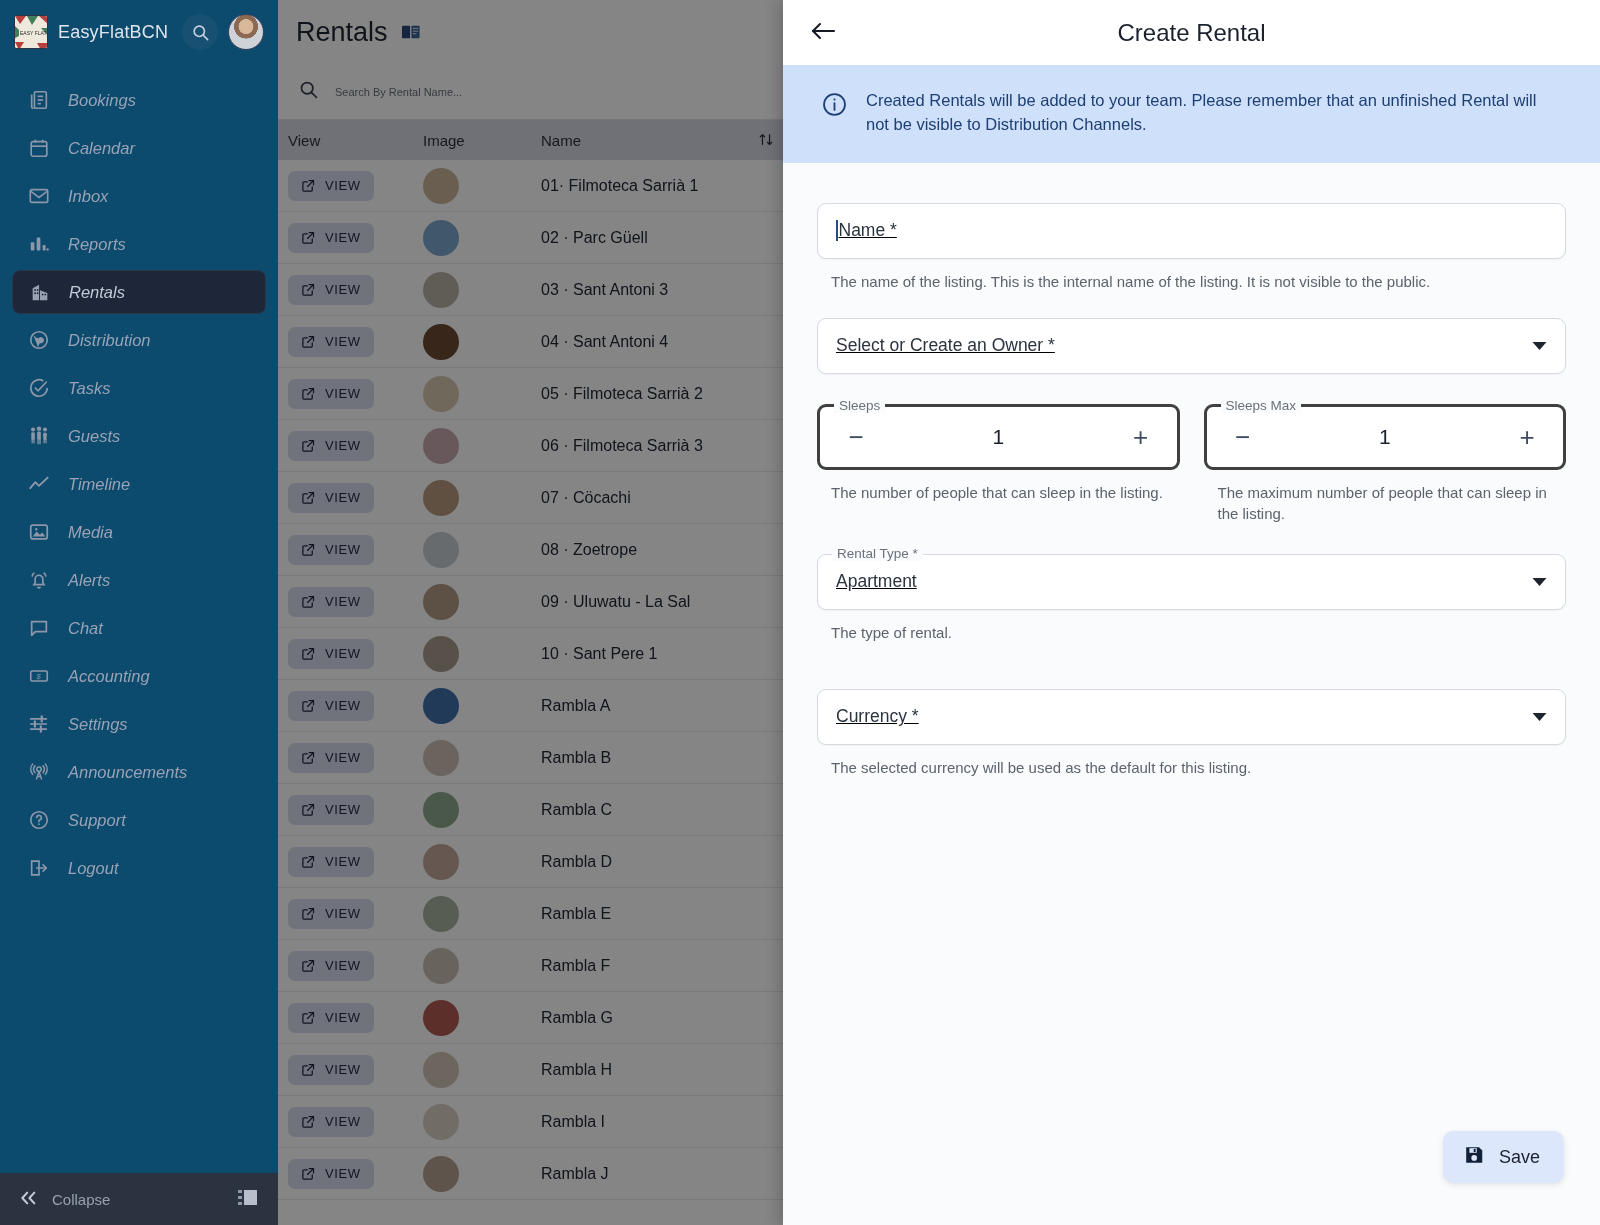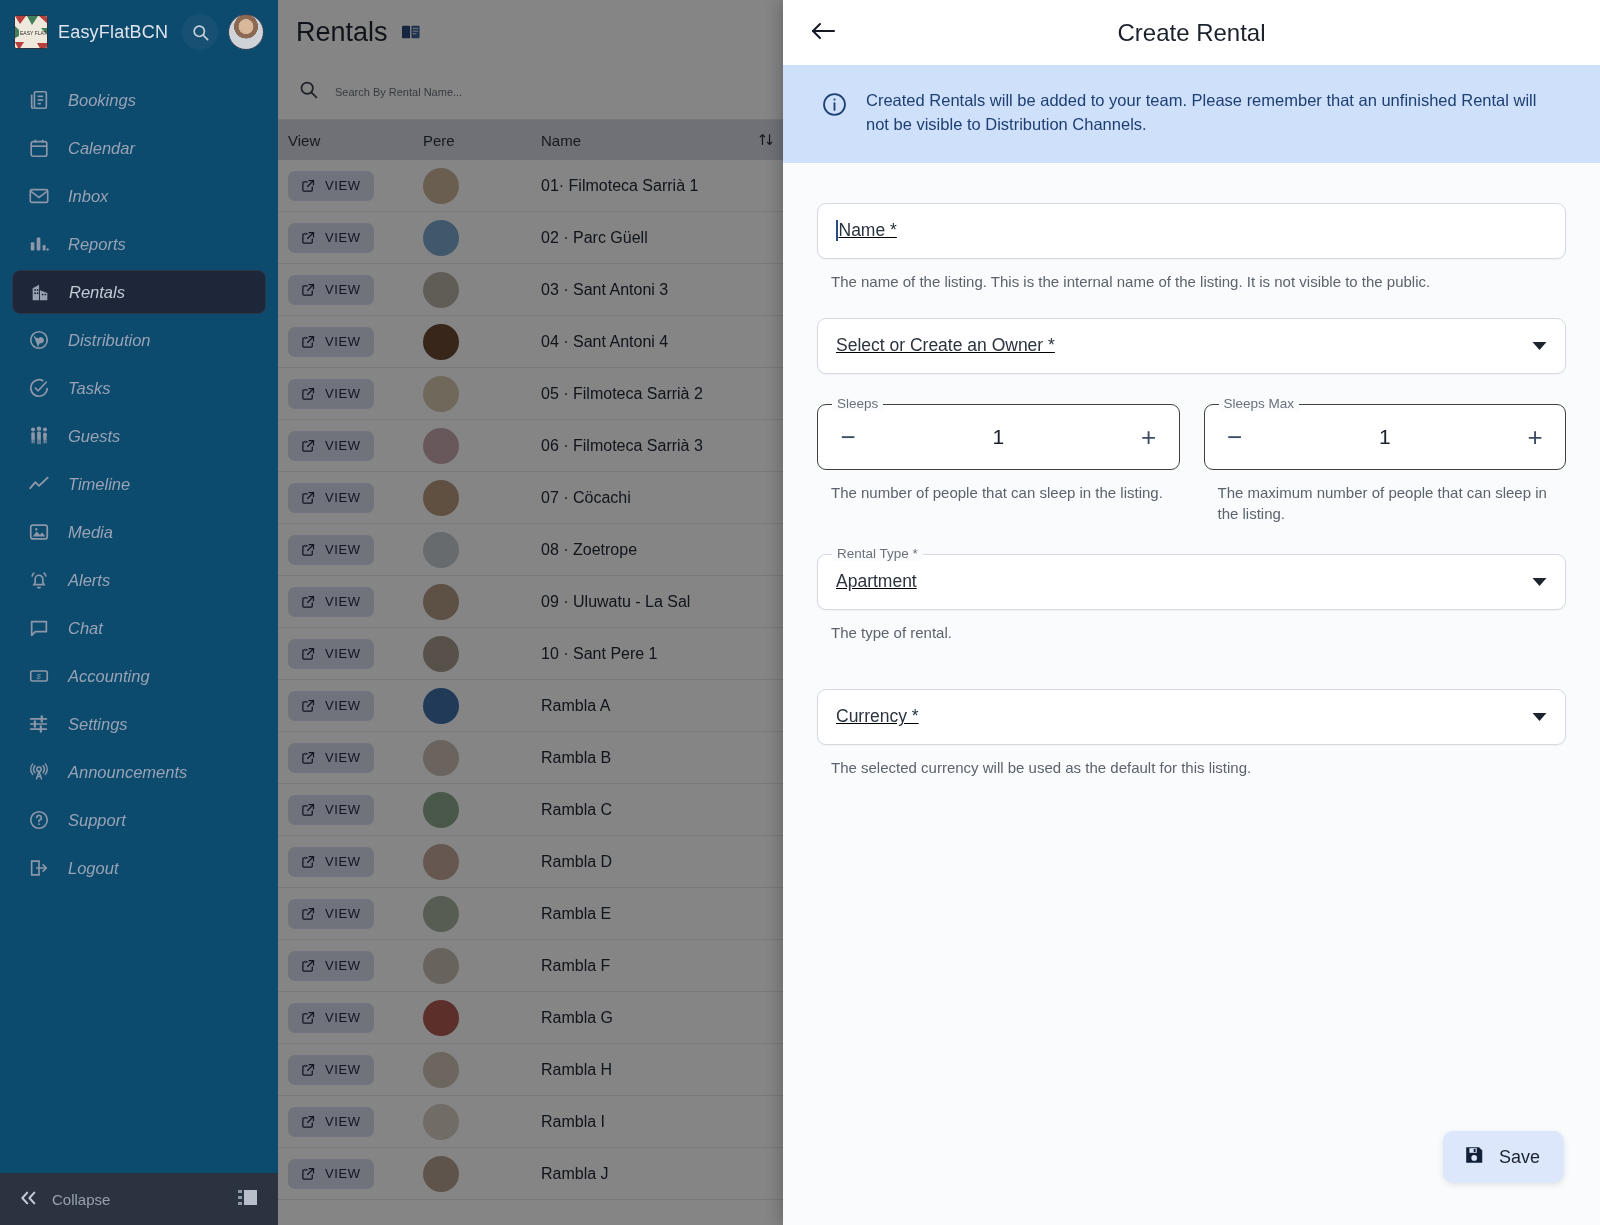--- a/index.html
+++ b/index.html
@@ -175,23 +175,23 @@
   .field .chev {
     position: absolute; right: 18px; top: 50%; transform: translateY(-50%);
   }
   .helper {
     font-size: 15px; color: #5c636d; margin: 12px 0 0 14px; line-height: 1.4;
   }
   .two-col { display: flex; gap: 24px; margin-top: 30px; }
   .col { flex: 1; }
   .stepper {
     position: relative; background: #fff;
-    border: 1px solid #404040; border-radius: 9px;
+    border: 3px solid #404040; border-radius: 9px;
     height: 66px; display: flex; align-items: center;
-    justify-content: space-between; padding: 0 16px;
+    justify-content: space-between; padding: 0 22px;
   }
   .step-btn { font-size: 26px; color: #3e4c63; line-height: 1; width: 28px; text-align:center; }
   .step-val { font-size: 21px; color: #1b222d; }
 
   .save-wrap {
     position: absolute; right: 36px; bottom: 42px; z-index: 30;
   }
   .save-btn {
     display: inline-flex; align-items: center; gap: 14px;
     background: #dde7fb; border-radius: 10px;
@@ -475,21 +475,21 @@
         <svg width="21" height="21" viewBox="0 0 24 24" fill="none" stroke="#3b424d" stroke-width="2">
           <circle cx="10.5" cy="10.5" r="6.5"></circle>
             <line x1="15.5" y1="15.5" x2="21" y2="21" stroke-linecap="round"></line>
         </svg>
       </span>
       <span class="ph">Search By Rental Name...</span>
     </div>
 
     <div class="thead">
       <div class="th th-view">View</div>
-      <div class="th th-image">Pere</div>
+      <div class="th th-image">Image</div>
       <div class="th th-name">Name</div>
       <div class="th-sort">
         <svg width="16" height="16" viewBox="0 0 18 18" fill="none" stroke="#2a3240" stroke-width="1.4" stroke-linecap="round" stroke-linejoin="round">
           <path d="M5 14V3 M2.6 5.4 L5 3 L7.4 5.4"></path>
             <path d="M13 3v11 M10.6 11.6 L13 14 L15.4 11.6"></path>
         </svg>
       </div>
       <div class="th">Gu</div>
     </div>
 

